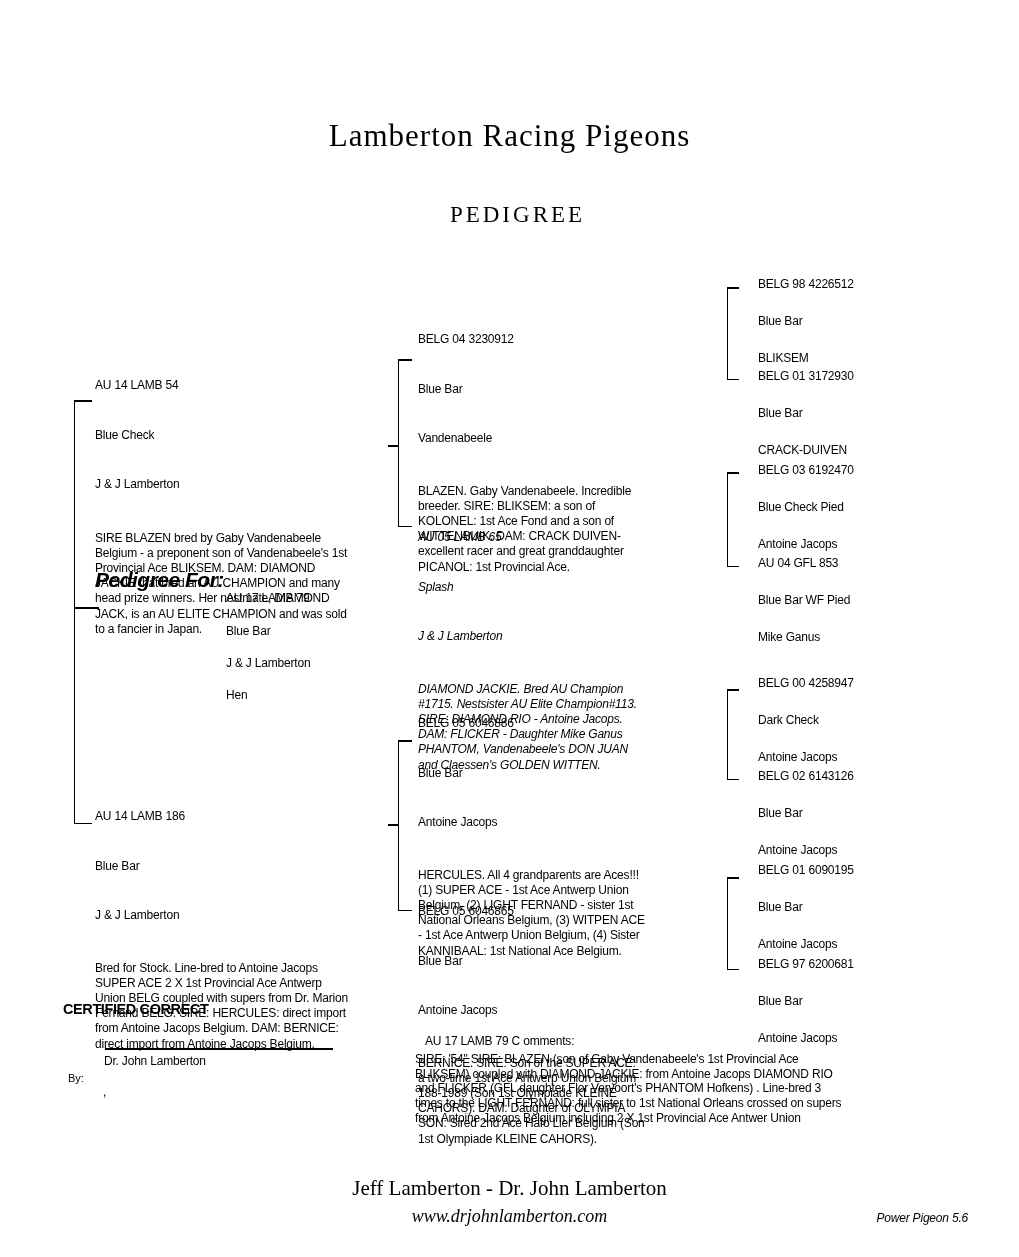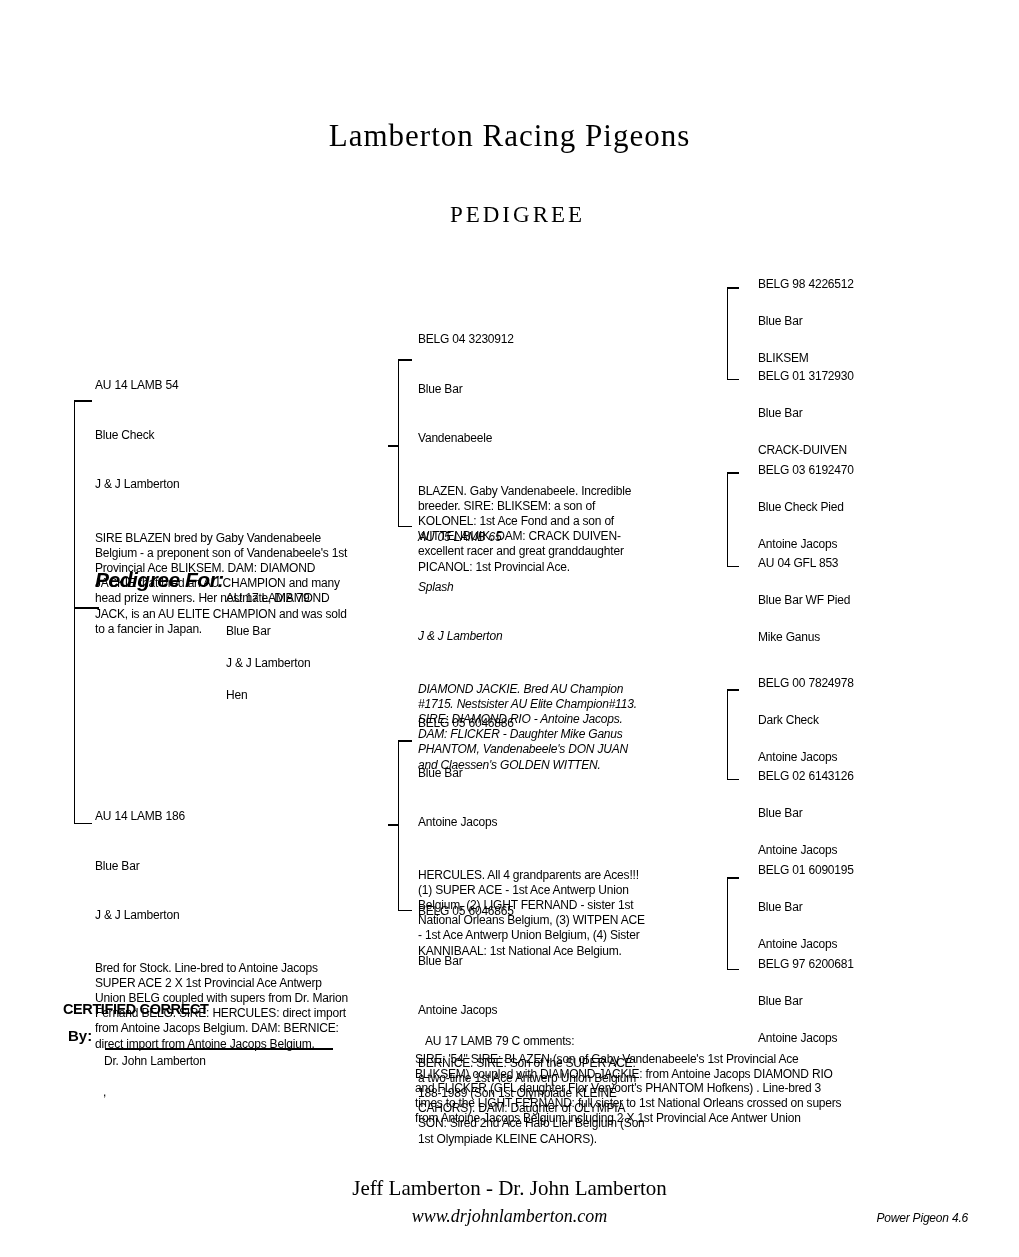--- a/index.html
+++ b/index.html
@@ -22,21 +22,21 @@
   .p-notes{margin-top:5px !important;}
   .ggp{font-size:12px;letter-spacing:-0.2px;line-height:18.5px;white-space:pre-line;}
   .pedfor-label{font-size:21px;font-weight:bold;font-style:italic;letter-spacing:-0.5px;}
   .pedfor-details{font-size:12px;letter-spacing:-0.2px;line-height:16.2px;white-space:pre-line;}
   .bracket{position:absolute;border-left:1.5px solid #000;}
   .bracket .stub-top{position:absolute;top:0;left:0;height:1.5px;background:#000;}
   .bracket .stub-bottom{position:absolute;bottom:0;left:0;height:1.5px;background:#000;}
   .bracket .stub-mid-right{position:absolute;left:0;height:1.5px;background:#000;}
   .bracket .stub-mid-left{position:absolute;right:100%;height:1.5px;background:#000;}
   .cert-head{font-size:14.5px;font-weight:bold;letter-spacing:-0.4px;}
-  .cert-by{font-size:15px;font-weight:bold;}
+  .cert-by{font-size:11px;font-weight:normal;margin-top:45px;}
   .sig-line{height:1.5px;background:#000;}
   .small{font-size:12px;letter-spacing:-0.2px;}
   .comments-head{font-size:12px;letter-spacing:-0.2px;}
   .comments-body{font-size:12px;letter-spacing:-0.2px;line-height:14.7px;white-space:pre-line;}
   .footer-names{font-size:21px;}
   .footer-site{font-size:18px;font-style:italic;}
   .software{font-size:12px;font-style:italic;letter-spacing:-0.2px;}
 </style>
 </head>
 <body>
@@ -141,21 +141,21 @@
     <div>BELG 03 6192470</div>
     <div>Blue Check Pied</div>
     <div>Antoine Jacops</div>
   </div>
   <div class="abs ggp" style="left:758px;top:535px;">
     <div>AU 04 GFL 853</div>
     <div>Blue Bar WF Pied</div>
     <div>Mike Ganus</div>
   </div>
   <div class="abs ggp" style="left:758px;top:655px;">
-    <div>BELG 00 7824978</div>
+    <div>BELG 00 4258947</div>
     <div>Dark Check</div>
     <div>Antoine Jacops</div>
   </div>
   <div class="abs ggp" style="left:758px;top:748px;">
     <div>BELG 02 6143126</div>
     <div>Blue Bar</div>
     <div>Antoine Jacops</div>
   </div>
   <div class="abs ggp" style="left:758px;top:842px;">
     <div>BELG 01 6090195</div>
@@ -211,15 +211,15 @@
 
   <div class="abs comments-head" style="left:415px;top:1034px;margin-left:10px;">AU 17 LAMB 79 C omments:</div>
   <div class="abs comments-body" style="left:415px;top:1052px;">SIRE: '54" SIRE: BLAZEN (son of Gaby Vandenabeele's 1st Provincial Ace
 BLIKSEM) coupled with DIAMOND JACKIE: from Antoine Jacops DIAMOND RIO
 and FLICKER (GFL daughter Flor Vervoort's PHANTOM Hofkens) .  Line-bred 3
 times to the LIGHT FERNAND: full sister to 1st National Orleans crossed on supers
 from Antoine Jacops Belgium including 2 X 1st Provincial Ace Antwer Union</div>
 
   <div class="abs center serif footer-names" style="top:1176px;">Jeff Lamberton - Dr. John Lamberton</div>
   <div class="abs center serif footer-site" style="top:1206px;">www.drjohnlamberton.com</div>
-  <div class="abs software" style="left:858px;top:1211px;width:110px;text-align:right;">Power Pigeon 4.6</div>
+  <div class="abs software" style="left:858px;top:1211px;width:110px;text-align:right;">Power Pigeon 5.6</div>
 
 </div>
 
 </body></html>

